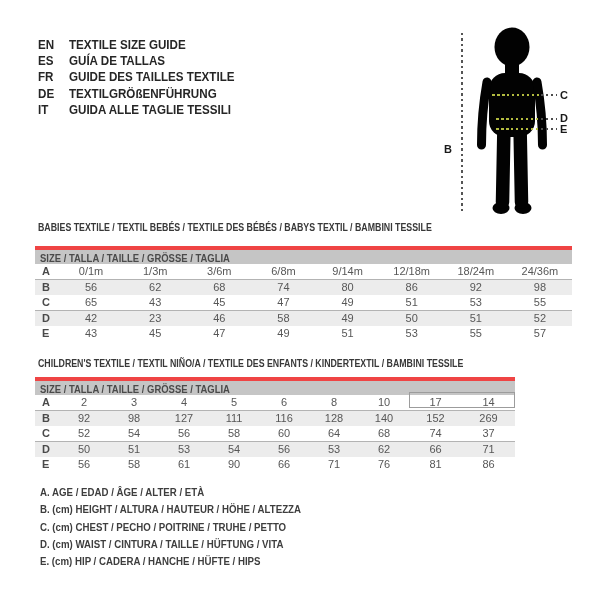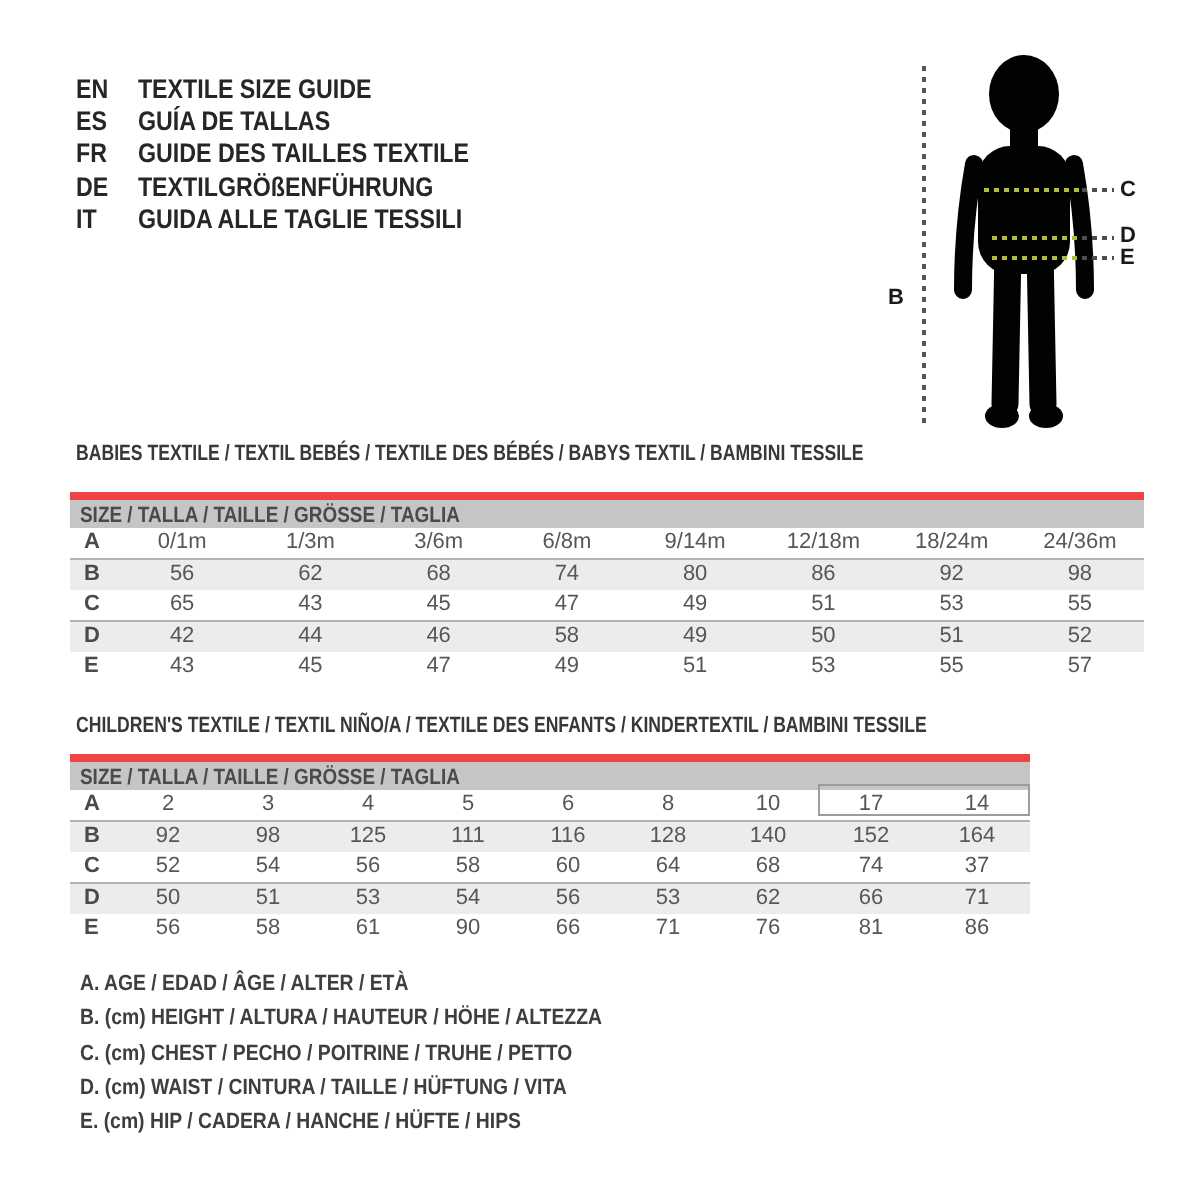--- a/index.html
+++ b/index.html
@@ -145,21 +145,21 @@
             <td>45</td>
             <td>47</td>
             <td>49</td>
             <td>51</td>
             <td>53</td>
             <td>55</td>
           </tr>
           <tr class="shaded">
             <td class="rowlabel">D</td>
             <td>42</td>
-            <td>44</td>
+            <td>23</td>
             <td>46</td>
             <td>58</td>
             <td>49</td>
             <td>50</td>
             <td>51</td>
             <td>52</td>
           </tr>
           <tr>
             <td class="rowlabel">E</td>
             <td>43</td>
@@ -203,27 +203,27 @@
             <td>6</td>
             <td>8</td>
             <td>10</td>
             <td>17</td>
             <td>14</td>
           </tr>
           <tr class="shaded">
             <td class="rowlabel">B</td>
             <td>92</td>
             <td>98</td>
-            <td>125</td>
+            <td>127</td>
             <td>111</td>
             <td>116</td>
             <td>128</td>
             <td>140</td>
             <td>152</td>
-            <td>164</td>
+            <td>269</td>
           </tr>
           <tr>
             <td class="rowlabel">C</td>
             <td>52</td>
             <td>54</td>
             <td>56</td>
             <td>58</td>
             <td>60</td>
             <td>64</td>
             <td>68</td>

